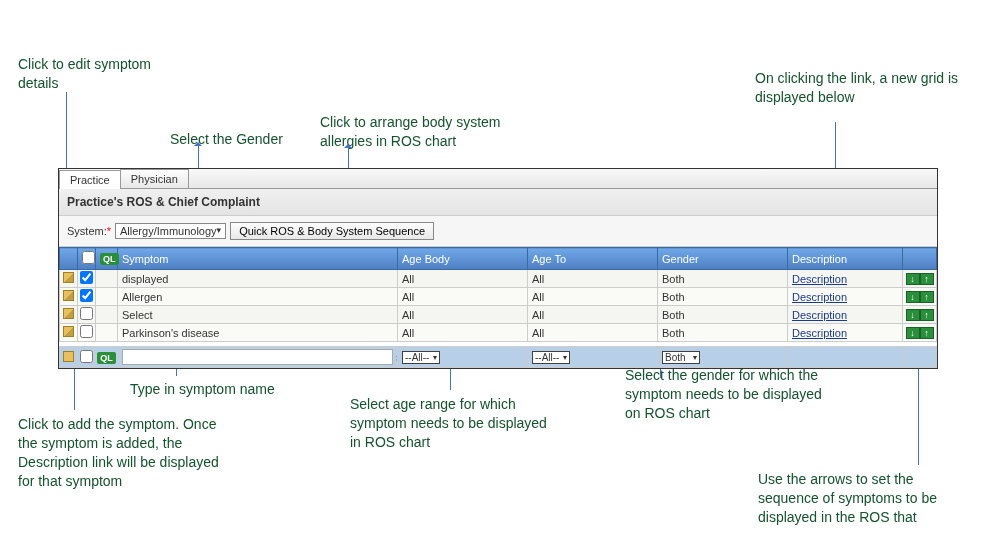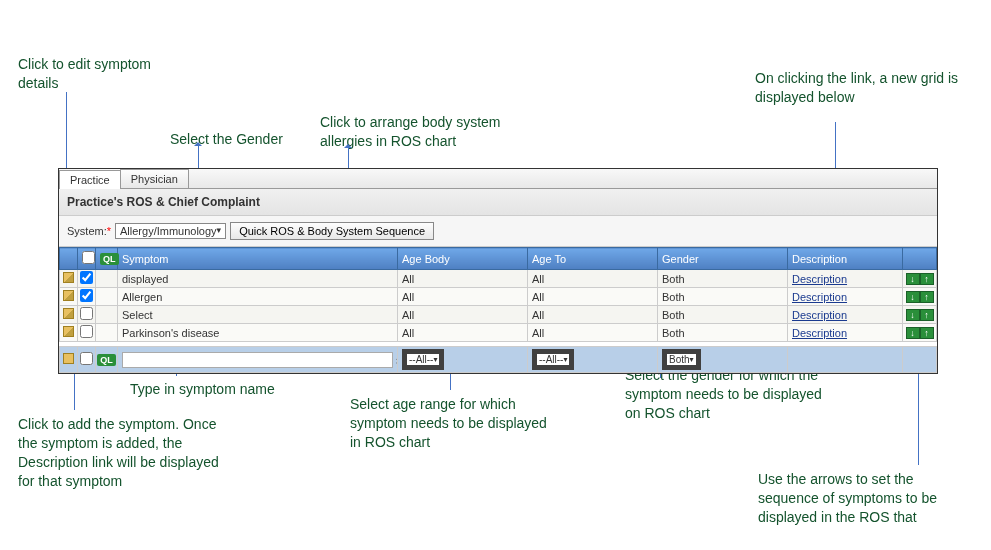--- a/index.html
+++ b/index.html
@@ -155,21 +155,21 @@
     border: 1px solid #1a6028;
     color: #fff;
     font-size: 9px;
     line-height: 10px;
     text-align: center;
     cursor: pointer;
     margin: 0;
   }
   .new-row td { background: #b8cfe8 !important; }
   .mini-select {
-    border: 5px solid #404040;
+    border: 1px solid #404040;
     background: #fff;
     font-size: 10px;
     padding: 0 2px;
     display: inline-flex;
     align-items: center;
     cursor: pointer;
     min-width: 38px;
   }
   .mini-select .chev { margin-left: auto; font-size: 8px; }
   .name-input {

